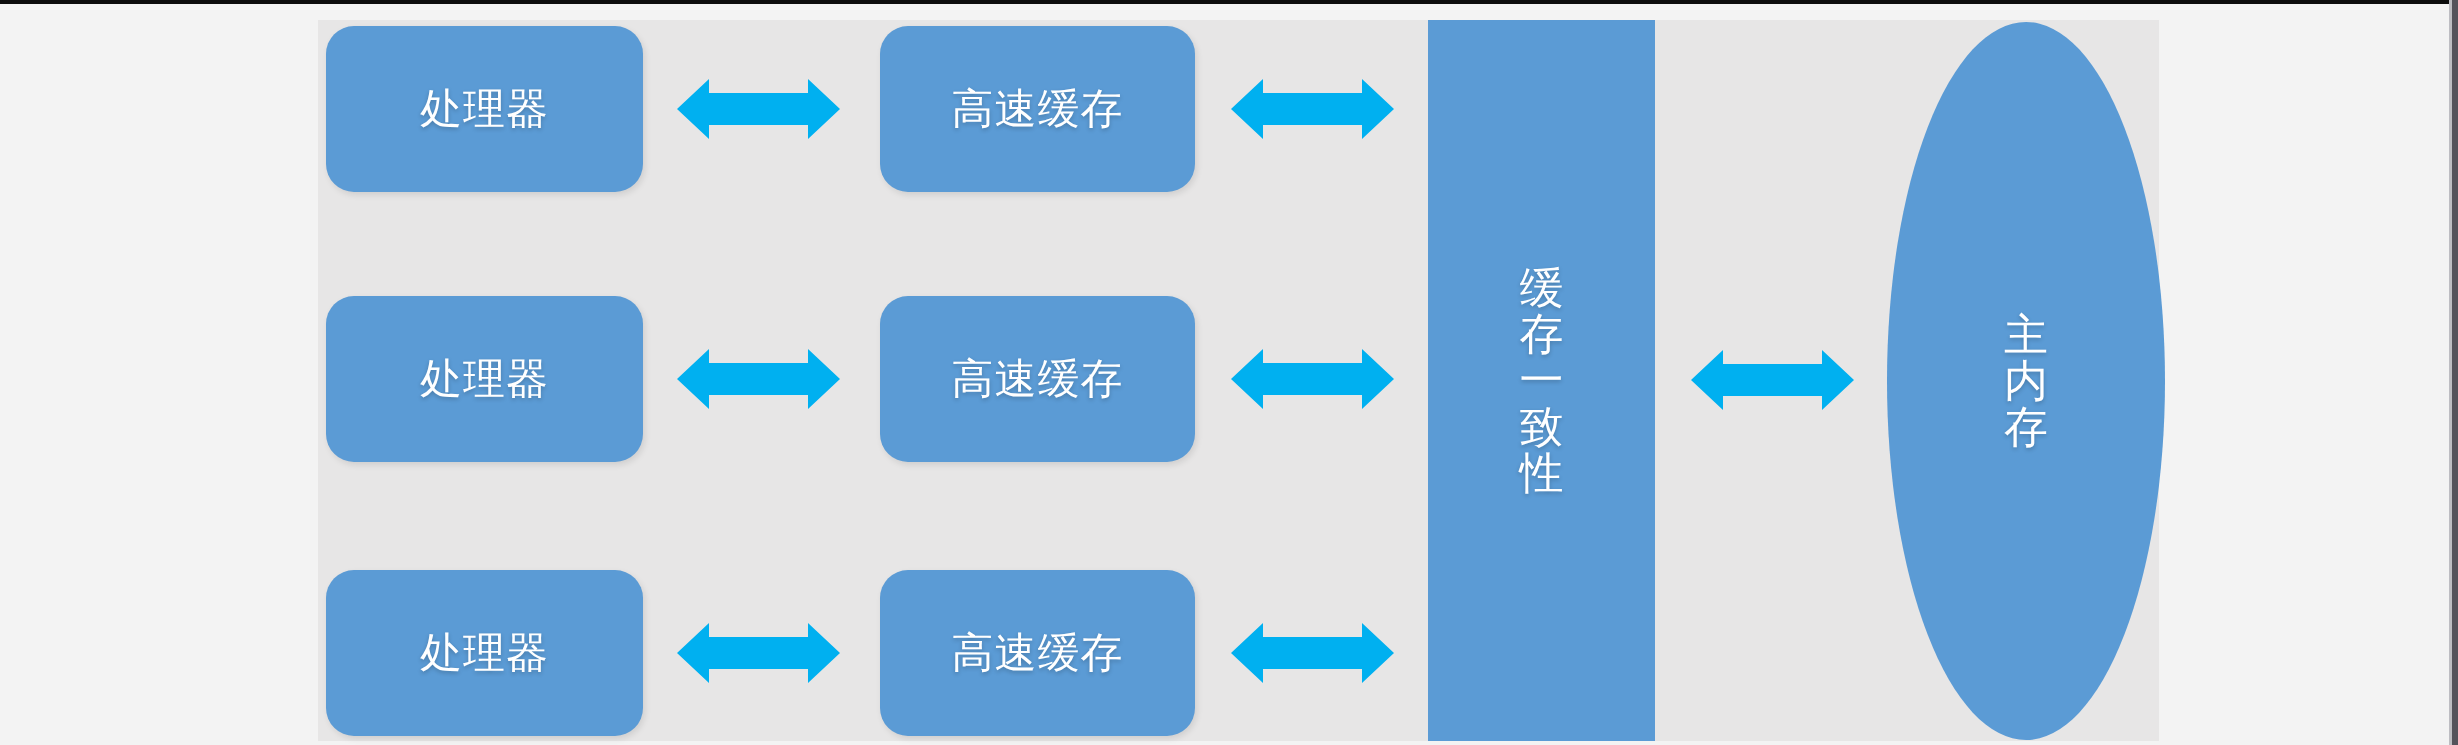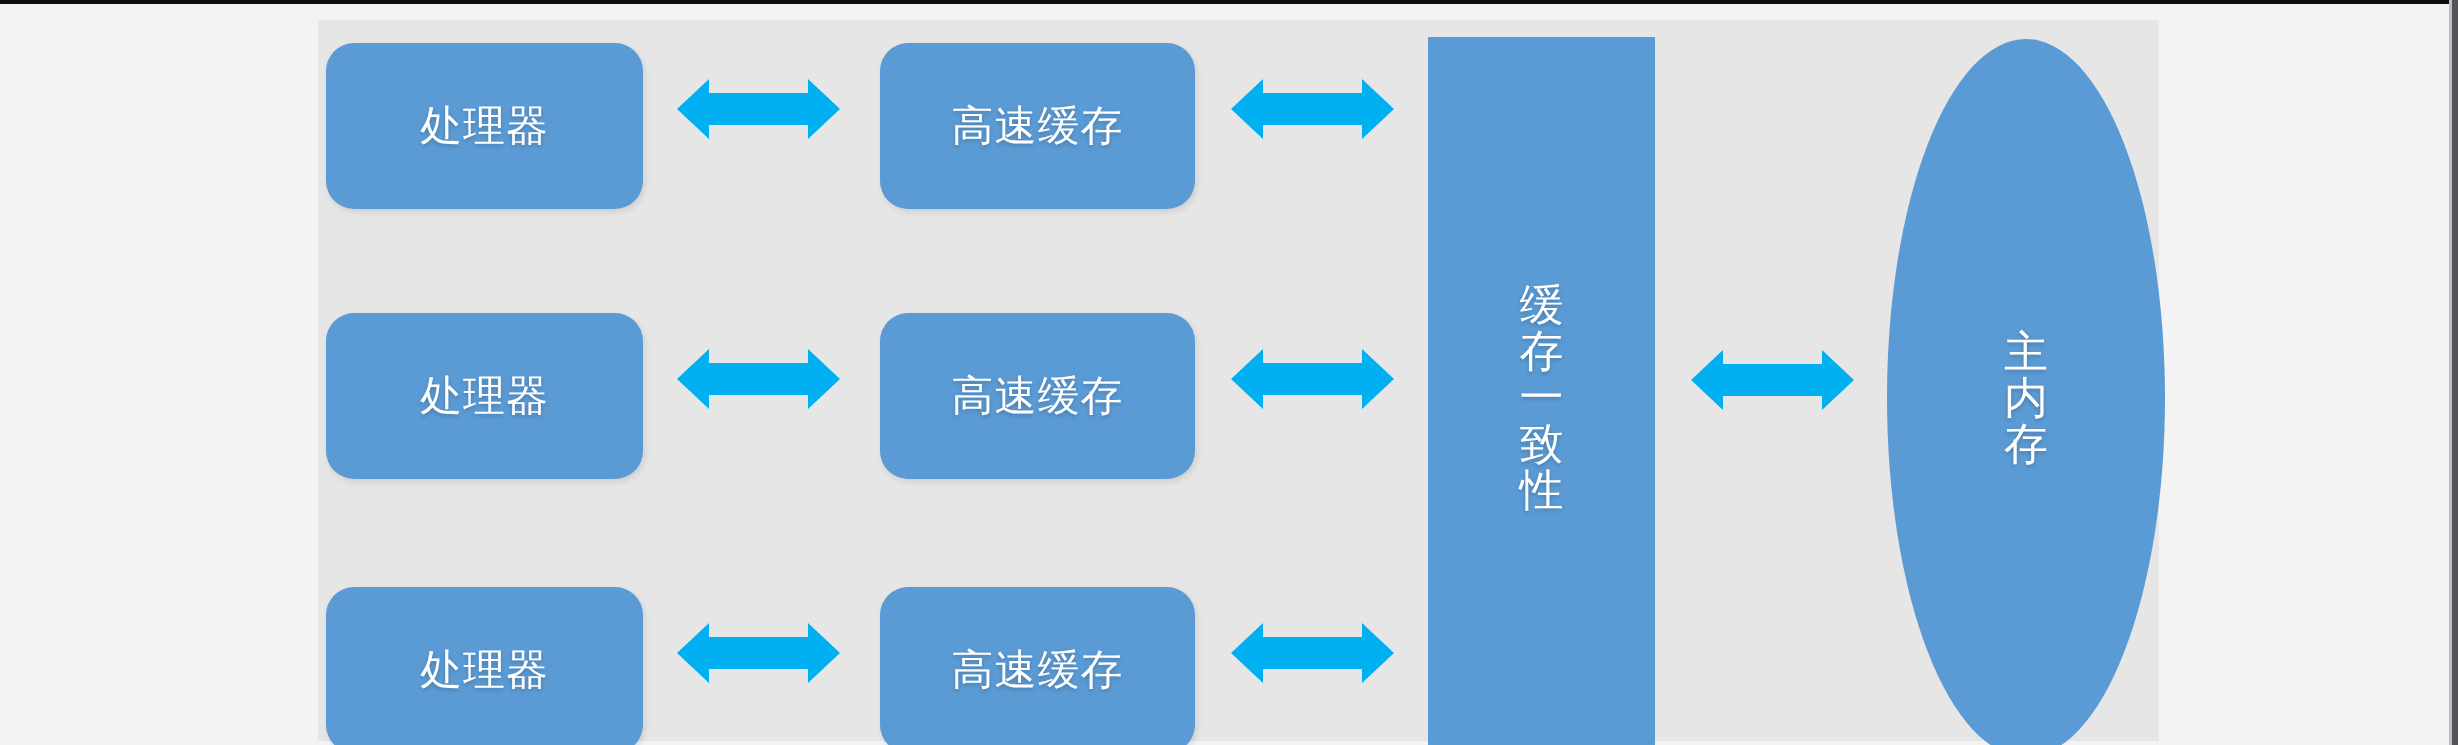--- a/index.html
+++ b/index.html
@@ -15,21 +15,20 @@
   .edge-line{ position:absolute; right:6px; top:0; width:3px; height:745px; background:var(--edge-line,#bdbdc2); }
   .edge-bar { position:absolute; right:0; top:0; width:6px; height:745px; background:var(--edge-bar,#54535b); }
 
   .panel { position:absolute; left:318px; top:20px; width:1841px; height:721px; background:var(--panel-bg,#e7e6e6); }
 
   .node {
     position:absolute; display:flex; align-items:center; justify-content:center;
     background:var(--node-fill,#5b9bd5); color:var(--node-text,#ffffff);
     font-size:42px; letter-spacing:1px;
     text-shadow:0 2px 4px rgba(0,0,0,0.22);
-    margin-top:17px;
   }
   .rounded { border-radius:28px; height:166px; box-shadow:2px 3px 6px rgba(0,0,0,0.10); }
   .proc  { left:8px;   width:317px; }
   .cache { left:562px; width:315px;justify-content:center; }
   .r1 { top:6px; }  .r2 { top:276px; }  .r3 { top:550px; }
 
   .vbar    { left:1110px; top:0;   width:227px; height:721px; }
   .ellipse { left:1569px; top:2px; width:278px; height:718px; border-radius:50%; box-shadow:none; }
 
   .vtext {

